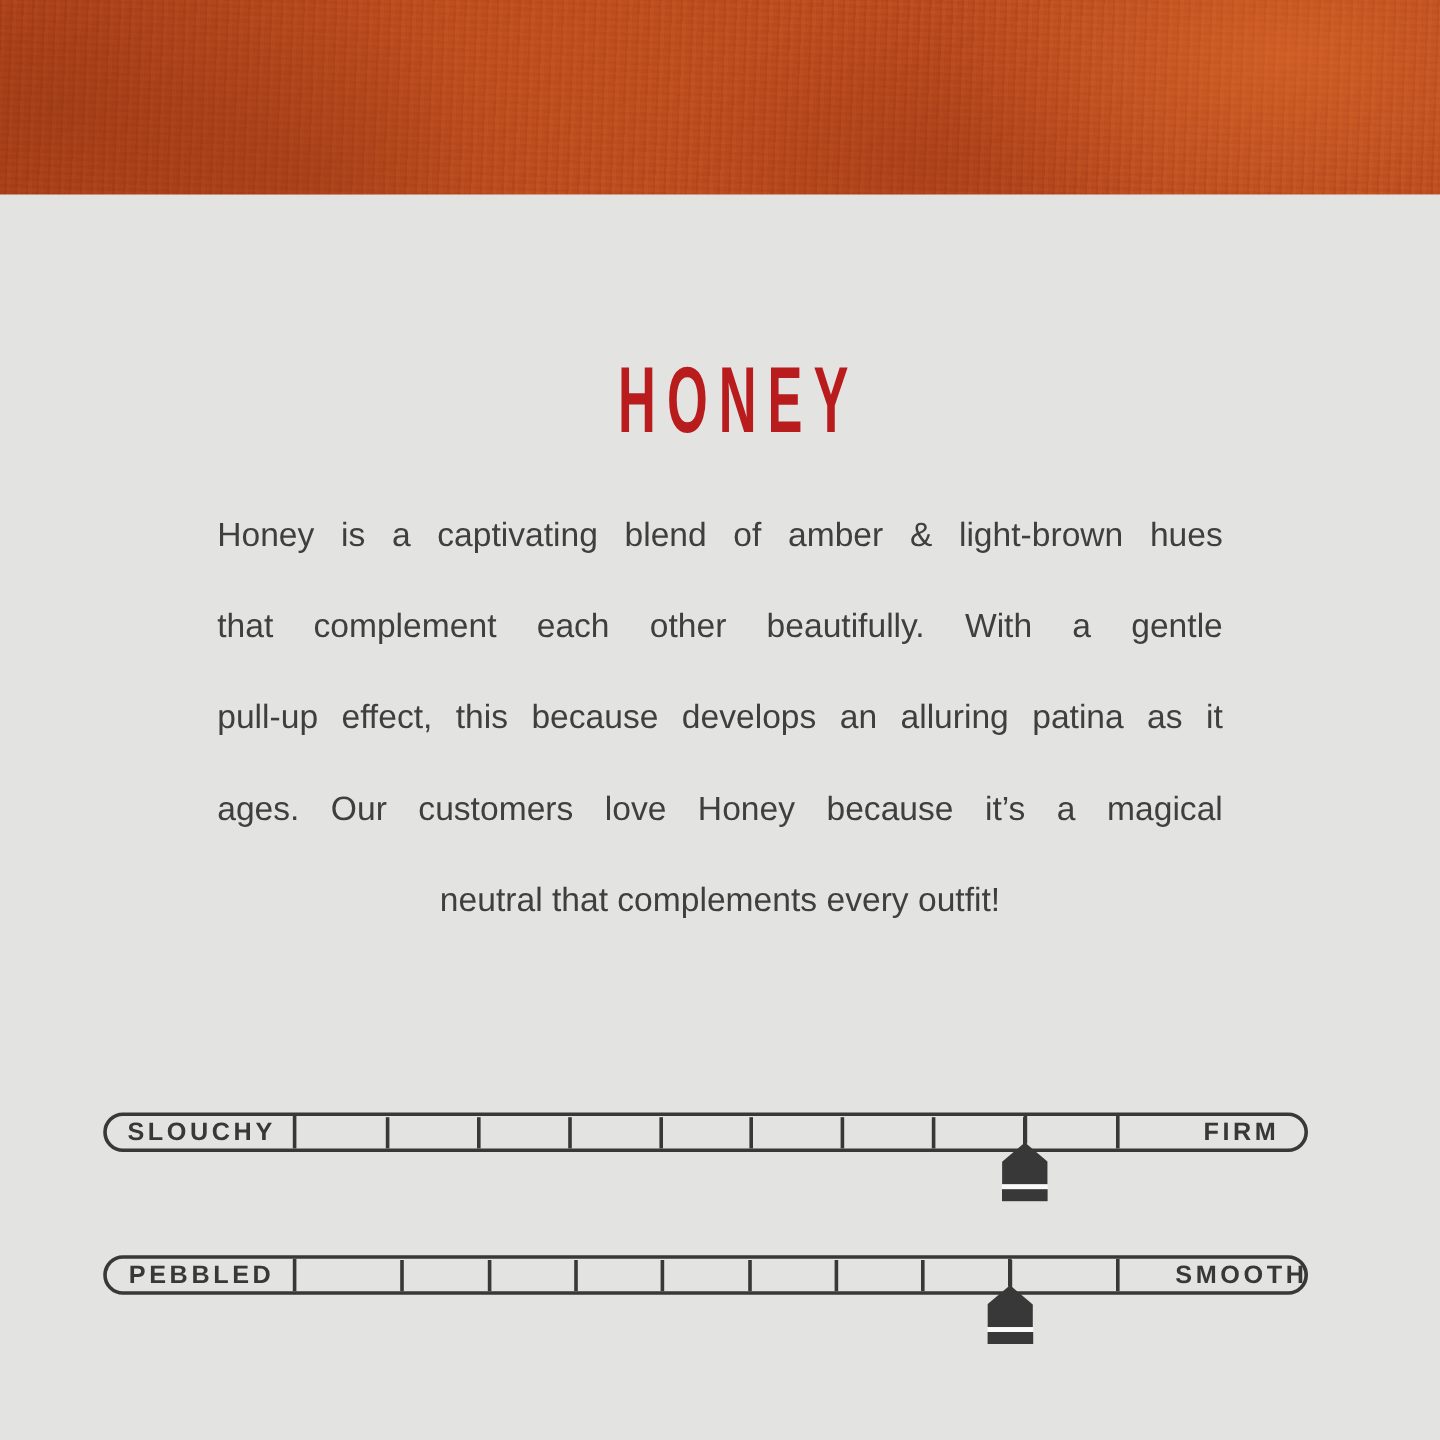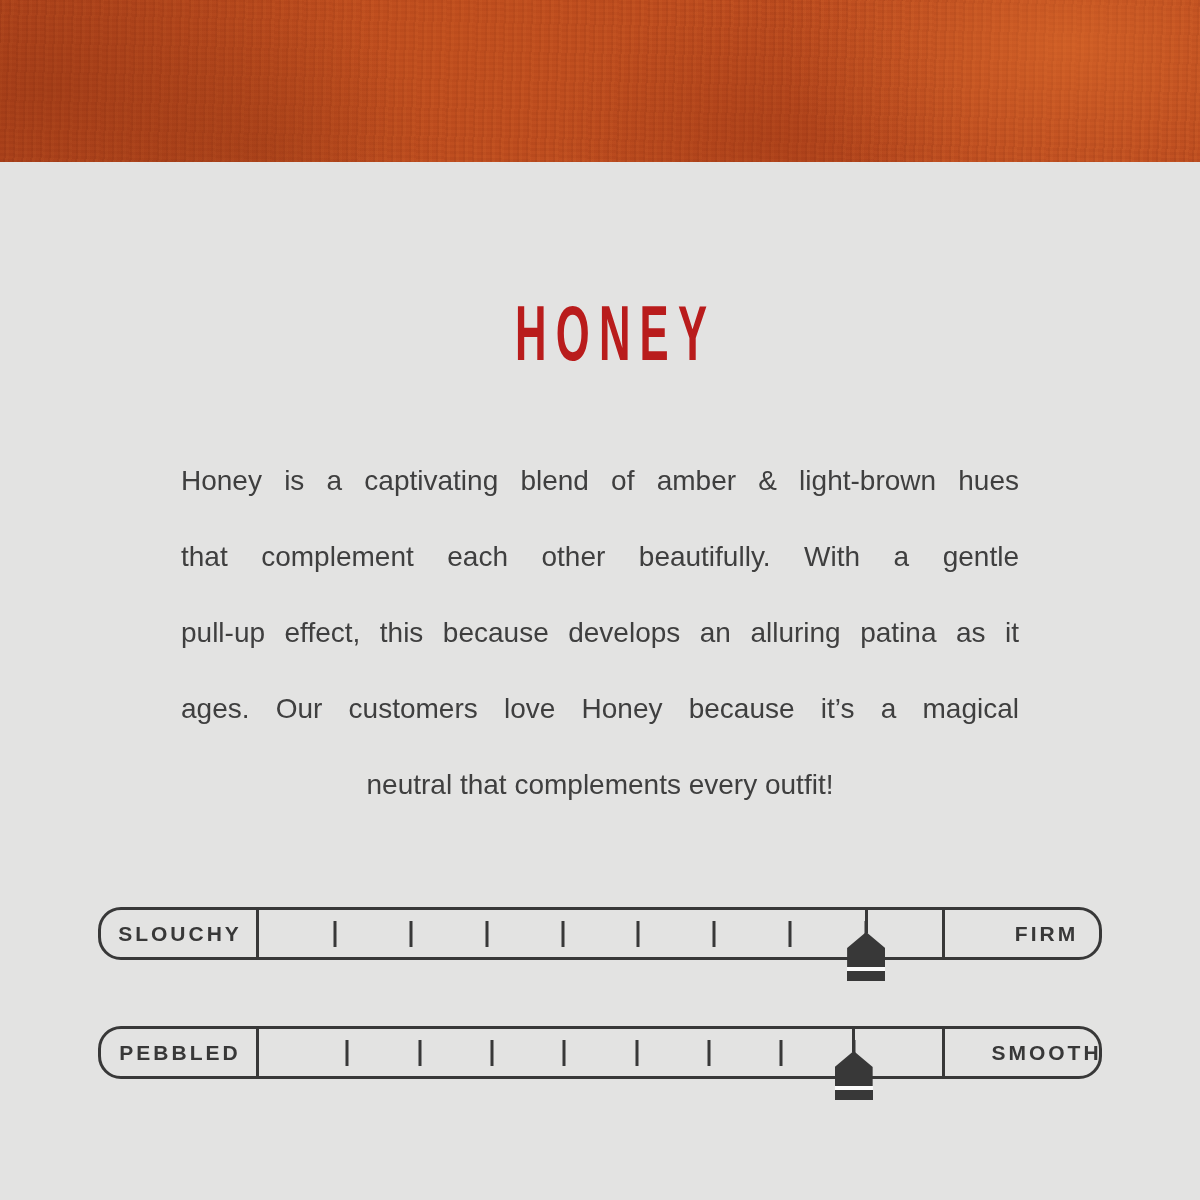--- a/index.html
+++ b/index.html
@@ -46,38 +46,39 @@
   .title .cond {
     display: inline-block;
     transform: scaleX(0.56);
     transform-origin: center;
     letter-spacing: 0.21em;
   }
 
   
   .desc {
     position: absolute;
-    top: 443px; left: 181px;
+    top: 408px; left: 181px;
     width: 838px;
     color: #3f3f3f;
     font-size: 28px;
     line-height: 76px;
   }
   .desc .line { height: 76px; text-align: justify; text-align-last: justify; }
   .desc .line.center { text-align: center; text-align-last: center; }
 
   
   .slider {
     position: absolute;
-    left: 98px;
+    left: 86px;
     width: 1004px;
-    height: 53px;
+    height: 33px;
     border: 3px solid #383838;
     border-radius: 23px;
     display: flex;
+    margin-top: 20px;
   }
   .slider.s1 { top: 907px; }
   .slider.s2 { top: 1026px; gap: 16px; }
   .cell { display: flex; align-items: center; justify-content: center; }
   .cell.left  { width: 158px; border-right: 3px solid #383838; }
   .cell.right { width: 157px; border-left: 3px solid #383838; padding-left: 46px; }
   .cell span {
     font-weight: 700;
     font-size: 21px;
     letter-spacing: 3px;

